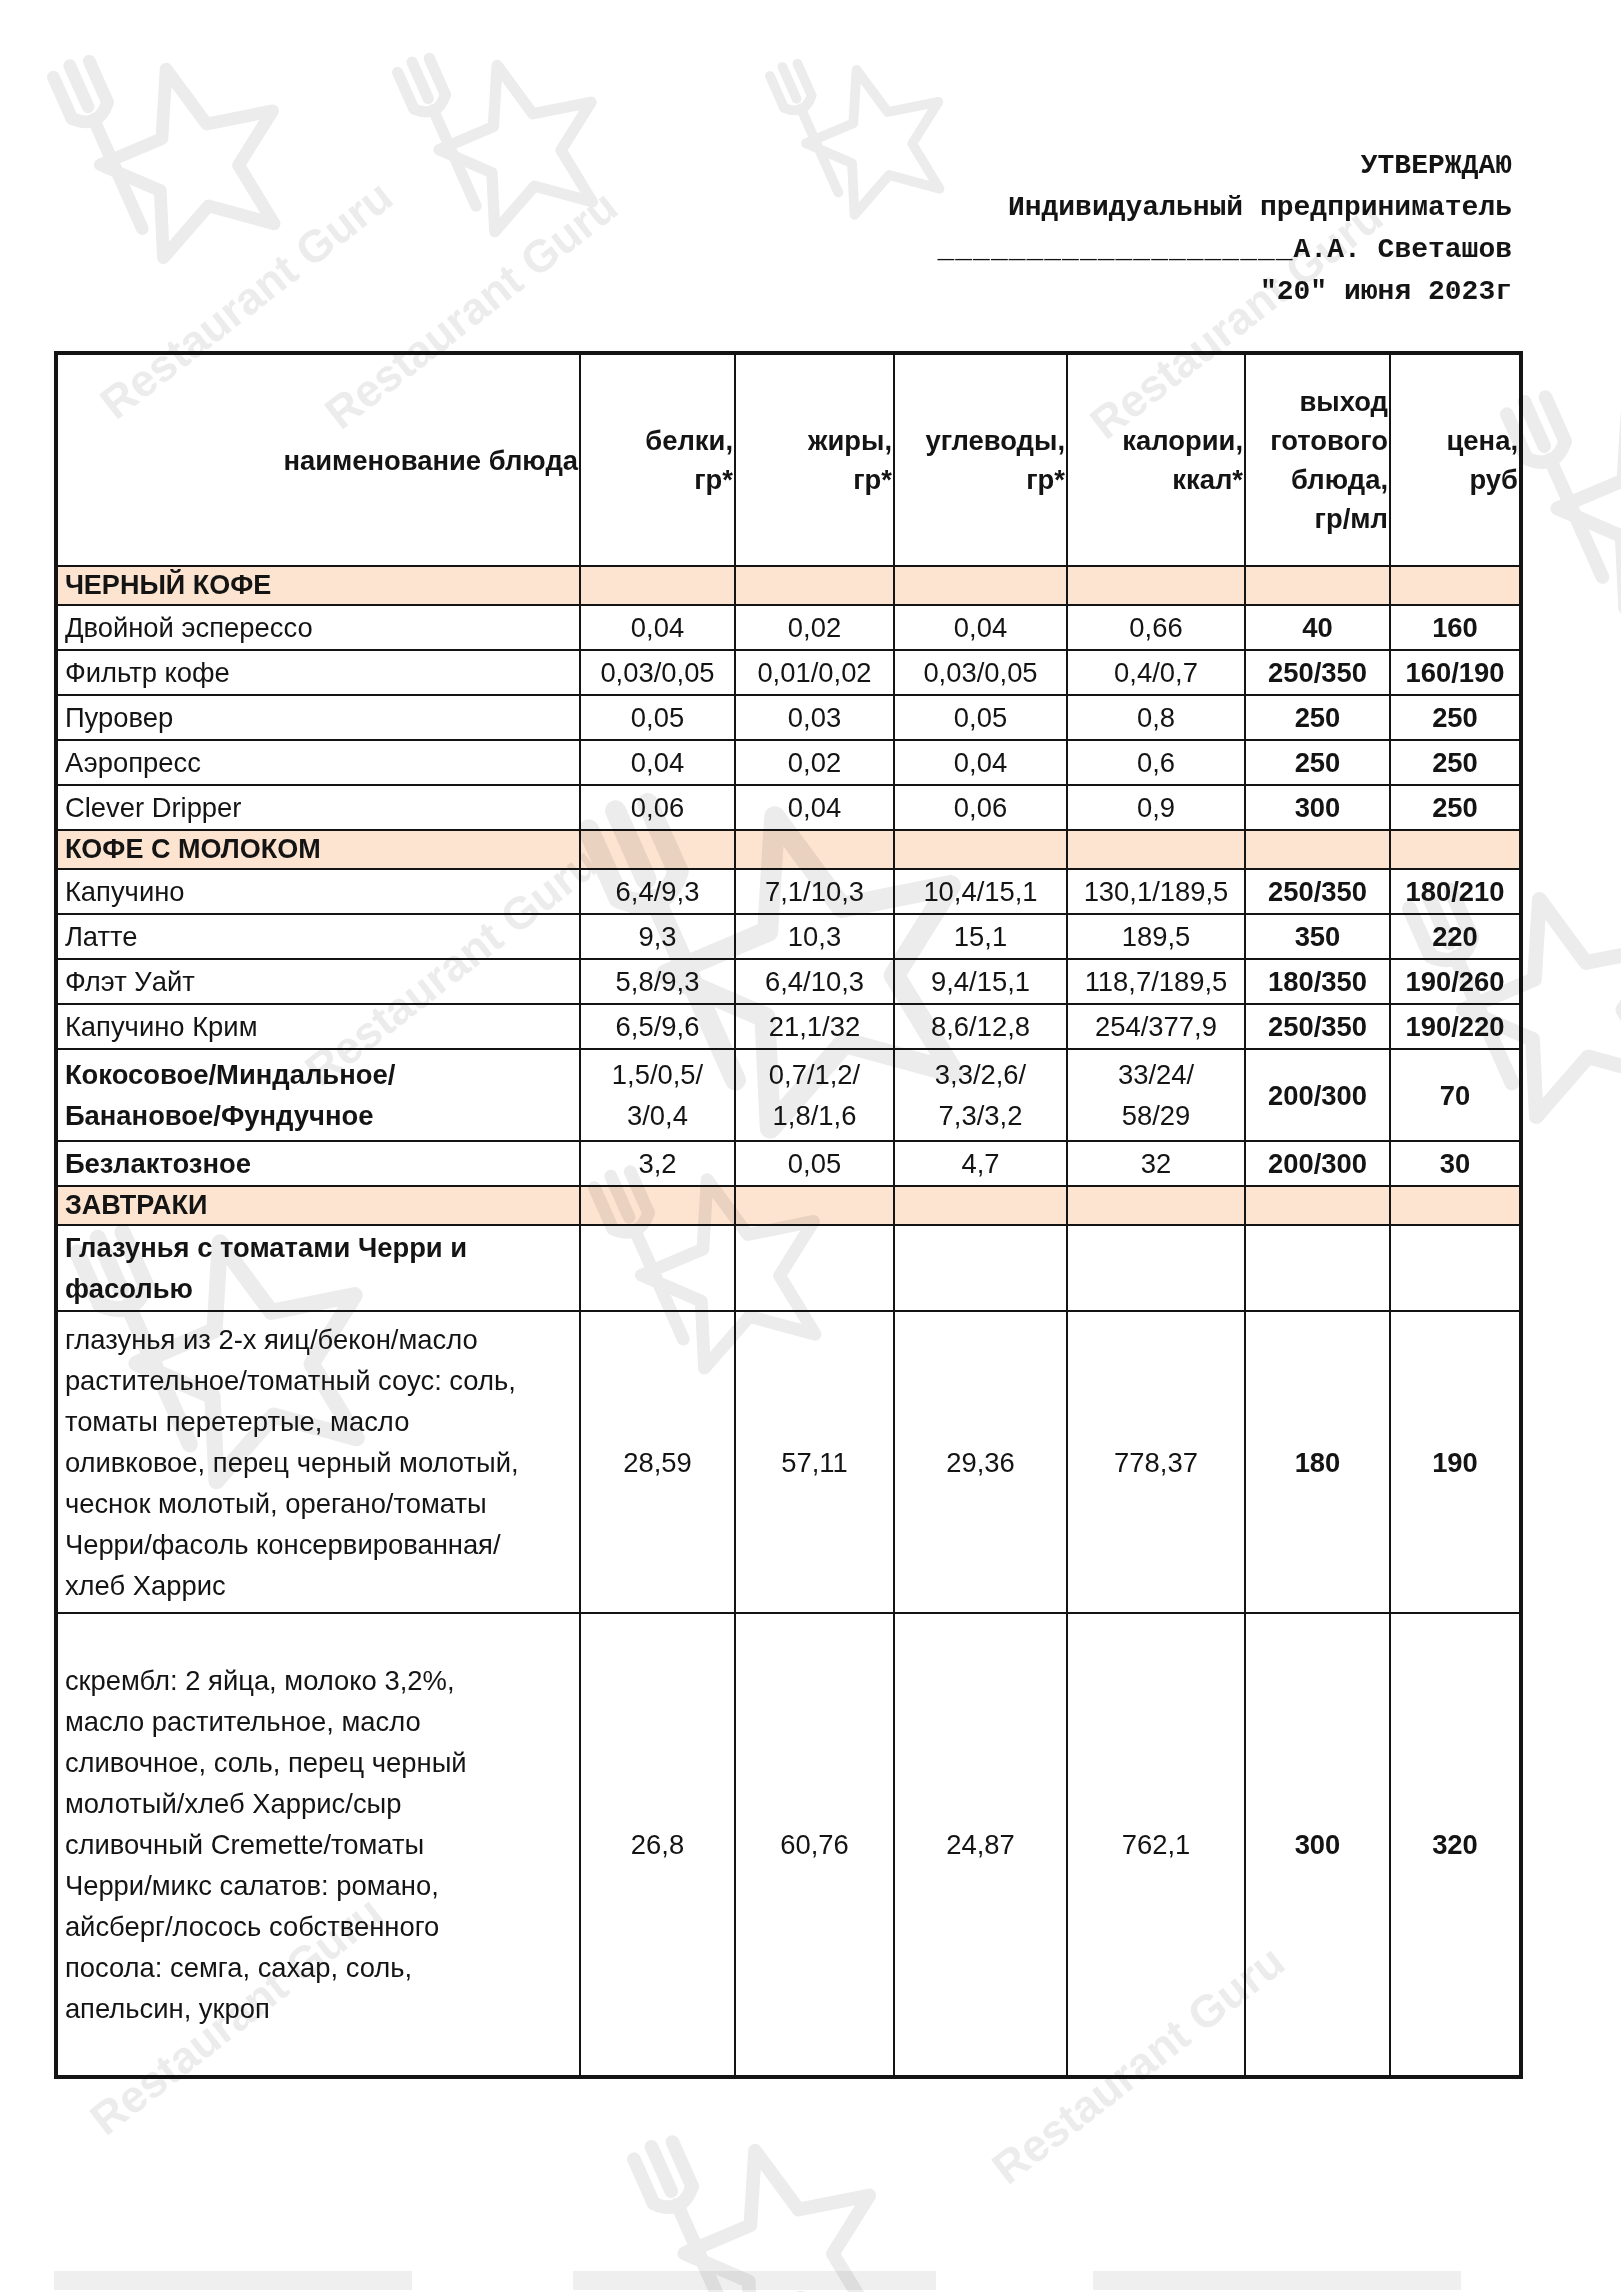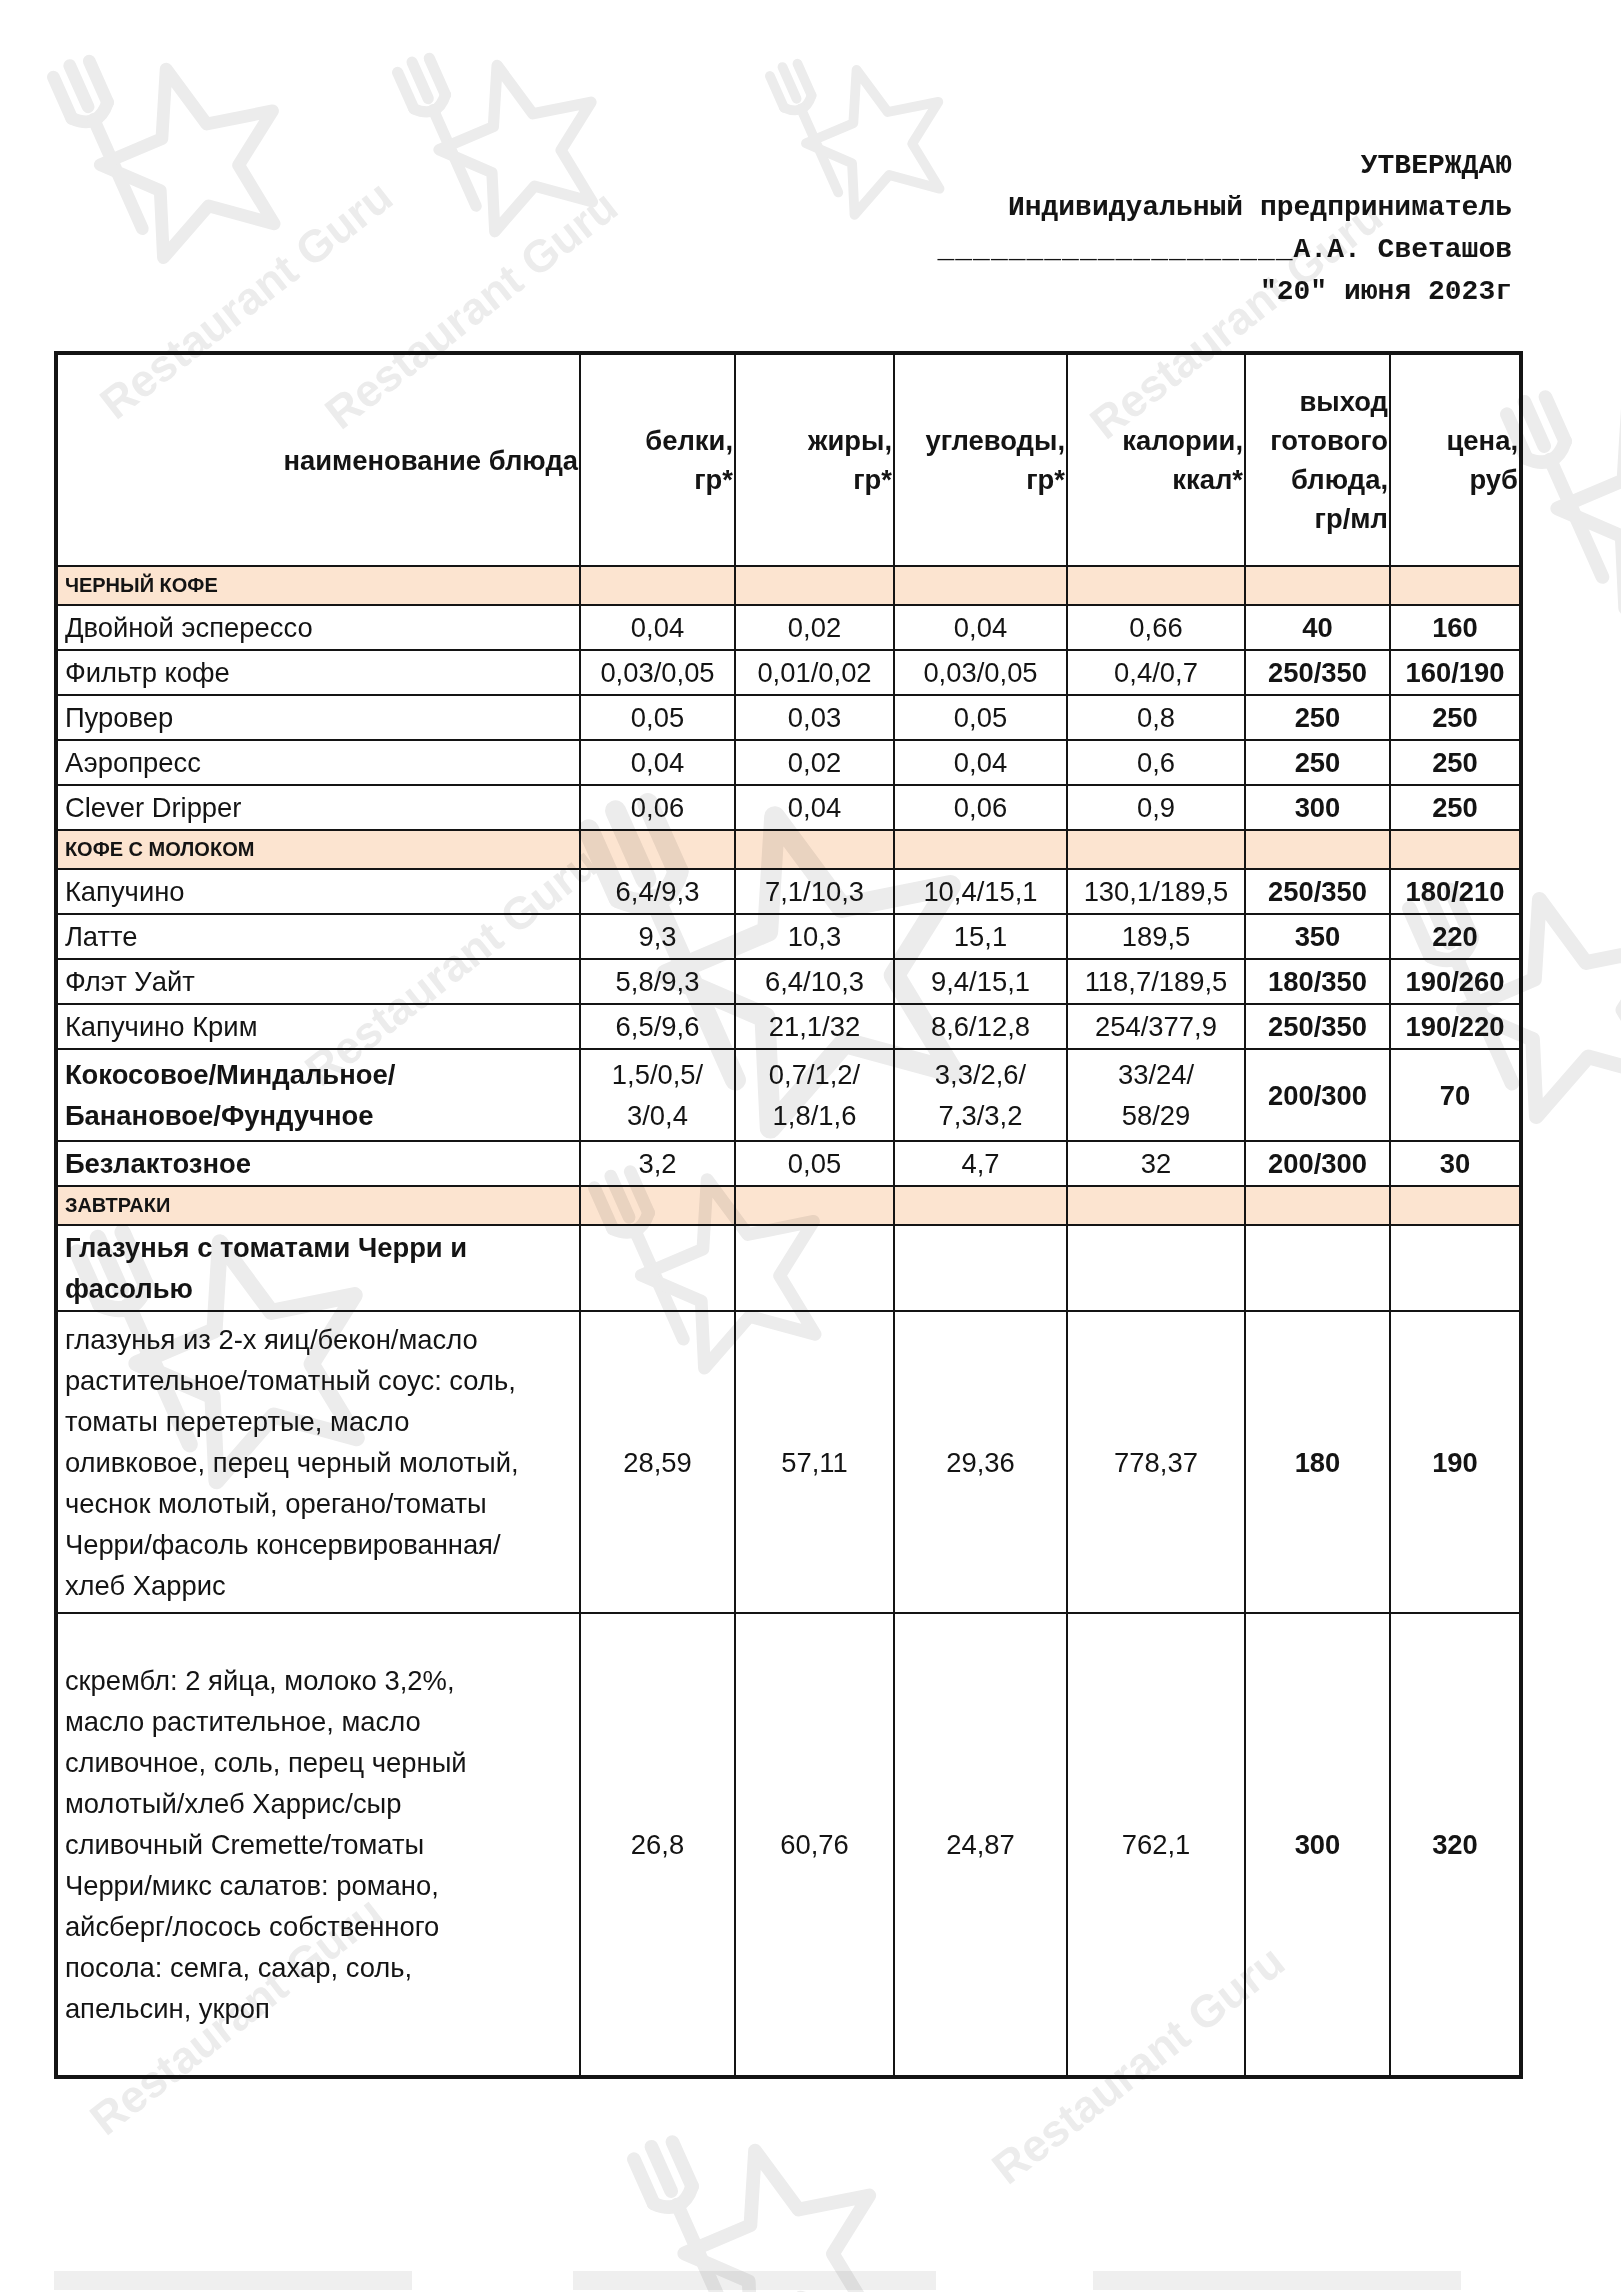--- a/index.html
+++ b/index.html
@@ -49,21 +49,21 @@
     white-space:pre-line;
   }
   tr.r-std{height:44px;}
   tr.r-sec{height:39px;}
   tr.r-tall2{height:92px;}
   tr.r-tall2b{height:82px;}
   tr.r-big7{height:302px;}
   tr.r-big9{height:464px;}
   td.section-title{
     background:#fce4d0;
-    font-size:20px;
+    font-size:27px;
     font-weight:bold;
     padding-left:6.9px;
     white-space:nowrap;
   }
   td.section-empty{background:#fce4d0;}
   td.name-cell{
     font-size:27.4px;
     line-height:41px;
     padding:1px 3.9px 1px 6.9px;
     text-align:left;

